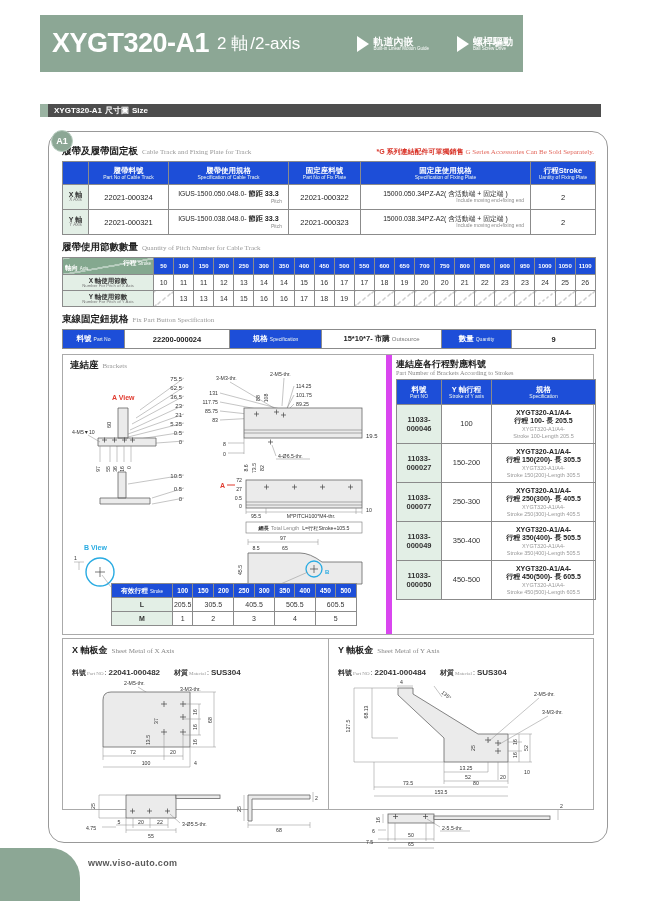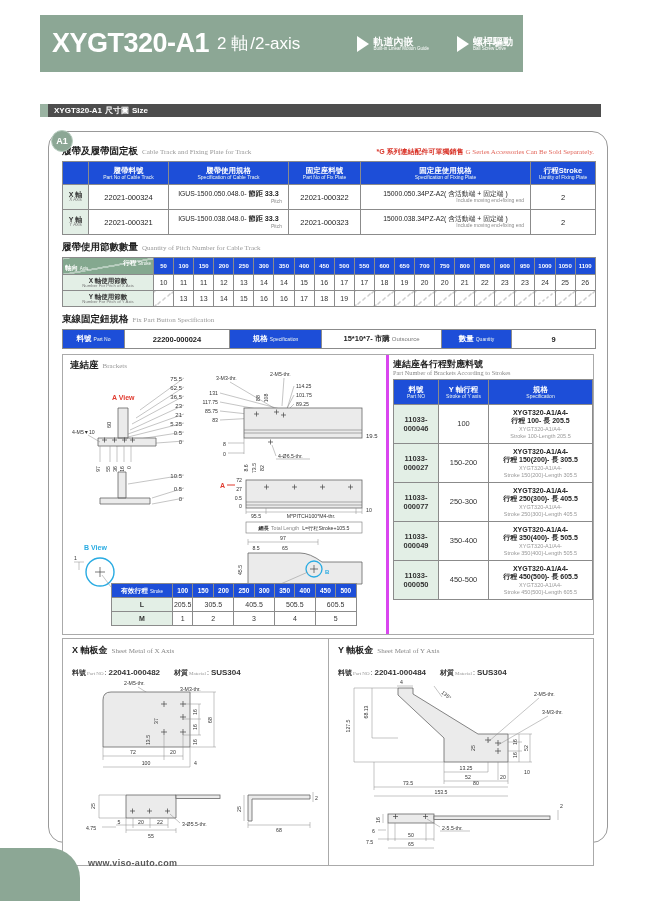--- a/index.html
+++ b/index.html
@@ -67,40 +67,40 @@
   
   .ft td{height:18px;}
   .ft .g{font-size:7.5px;font-weight:bold;}
   .ft .g i{font-style:normal;font-size:5px;font-weight:normal;color:#eef5f0;}
   .ft .v{font-size:7.5px;font-weight:bold;color:#222;}
   .ft .v i{font-style:normal;font-weight:normal;color:#777;font-size:6px;}
   
   .grid-row{border:1px solid #aaa;display:flex;box-sizing:border-box;background:#fff;}
   .brk{height:281px;margin-top:5px;}
   .brk-left{flex:1;padding:4px 0 0 7px;box-sizing:border-box;position:relative;}
-  .brk-right{width:209px;border-left:3px solid #d946ef;box-sizing:border-box;padding:4px 4px 0 4px;}
+  .brk-right{width:209px;border-left:6px solid #d946ef;box-sizing:border-box;padding:4px 4px 0 4px;}
   .bt-title-zh{font-size:9px;font-weight:bold;color:#222;line-height:1.15;}
   .bt-title-en{font-size:6.3px;color:#888;font-family:"Liberation Serif",serif;line-height:1.2;margin-bottom:2px;}
   .bt{width:199px;}
   .bt th,.bt td{border:1px solid #8b8b8b;text-align:center;vertical-align:middle;padding:0;}
   .bt th{height:24px;}
   .bt td{height:38px;}
   .bt .pn{font-size:7.5px;font-weight:bold;line-height:1.25;}
   .bt .st{font-size:7.5px;}
   .bt .s1{font-size:7px;font-weight:bold;color:#222;line-height:1.25;}
   .bt .s2{font-size:5.5px;color:#999;line-height:1.2;}
   .stroke-tb{position:absolute;left:48px;bottom:8px;}
   .st-t{width:245px;}
   .st-t th,.st-t td{border:1px solid #8b8b8b;text-align:center;height:13px;padding:0;}
   .st-t th{font-size:6.5px;font-weight:bold;}
   .st-t .hd{font-size:6.8px;}
   .st-t .hd i{font-style:normal;font-size:4.5px;font-weight:normal;}
   .st-t td{font-size:7px;background:#fff;}
   .st-t .lab{background:#E3EFE6;font-weight:bold;}
-  .sheet{height:228px;margin-top:3px;}
+  .sheet{height:172px;margin-top:3px;}
   .sh-left{width:266px;border-right:1px solid #aaa;box-sizing:border-box;padding:5px 0 0 9px;}
   .sh-right{flex:1;padding:5px 0 0 9px;}
   .sh-head{display:flex;align-items:baseline;}
   .sh-head .zh{font-size:9px;font-weight:bold;color:#222;}
   .sh-head .en{font-size:7px;color:#888;margin-left:4px;font-family:"Liberation Serif",serif;}
   .sh-part{display:flex;align-items:baseline;margin-top:11px;font-size:7px;}
   .sh-part .lz{font-weight:bold;}
   .sh-part .le{font-size:5px;color:#999;font-family:"Liberation Serif",serif;margin:0 1px;}
   .sh-part .pv{font-weight:bold;font-size:8px;margin-right:14px;}
   

